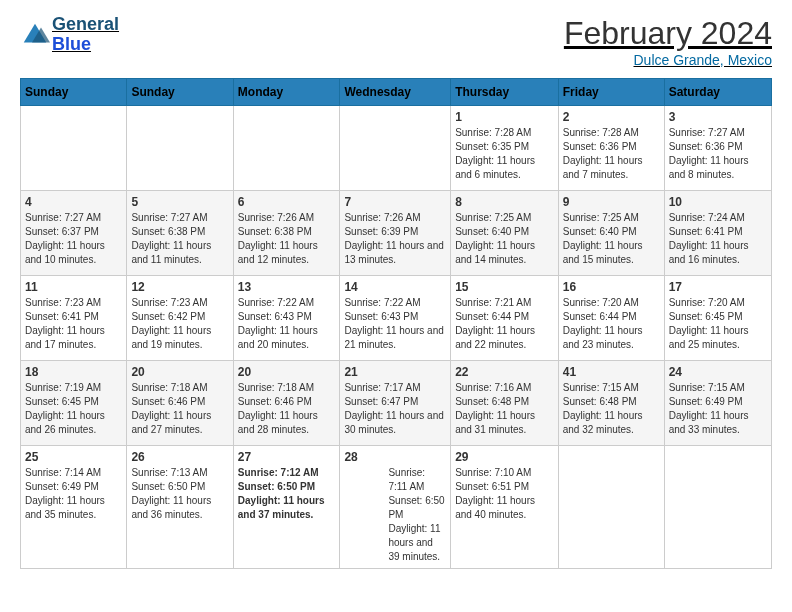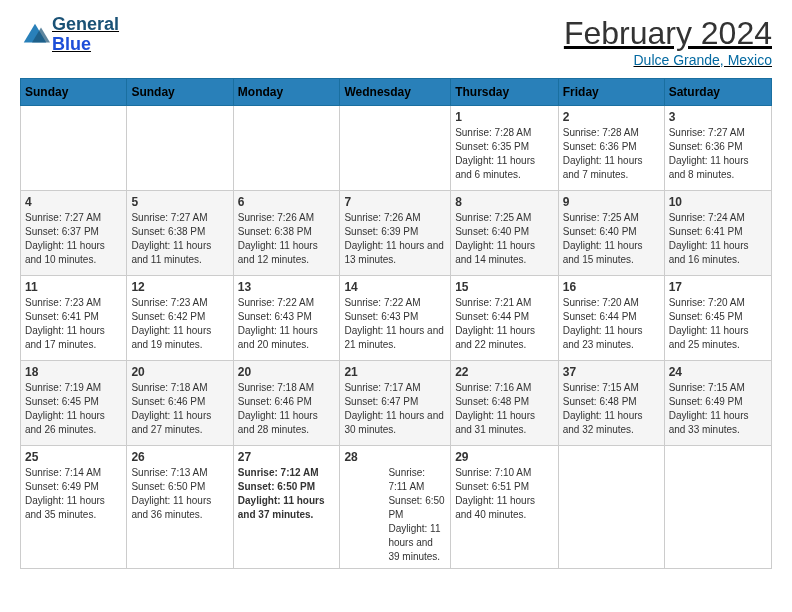--- a/index.html
+++ b/index.html
@@ -260,21 +260,21 @@
 Sunset: 6:47 PM
 Daylight: 11 hours and 30 minutes.</div>
           </td>
           <td>
             <span class="day-number">22</span>
             <div class="day-info" style="white-space: pre-line;">Sunrise: 7:16 AM
 Sunset: 6:48 PM
 Daylight: 11 hours and 31 minutes.</div>
           </td>
           <td>
-            <span class="day-number">37</span>
+            <span class="day-number">41</span>
             <div class="day-info" style="white-space: pre-line;">Sunrise: 7:15 AM
 Sunset: 6:48 PM
 Daylight: 11 hours and 32 minutes.</div>
           </td>
           <td>
             <span class="day-number">24</span>
             <div class="day-info" style="white-space: pre-line;">Sunrise: 7:15 AM
 Sunset: 6:49 PM
 Daylight: 11 hours and 33 minutes.</div>
           </td>

